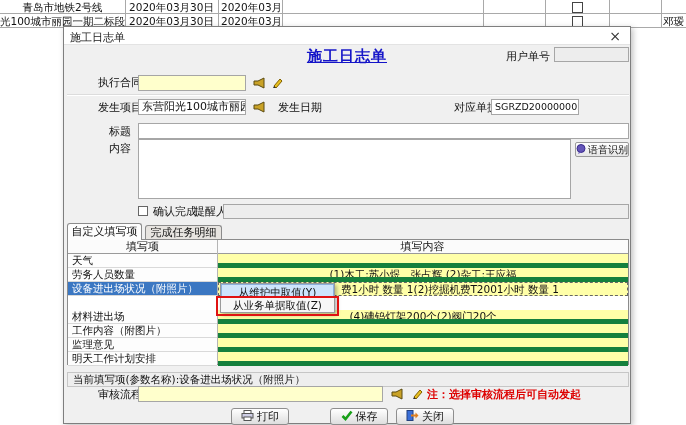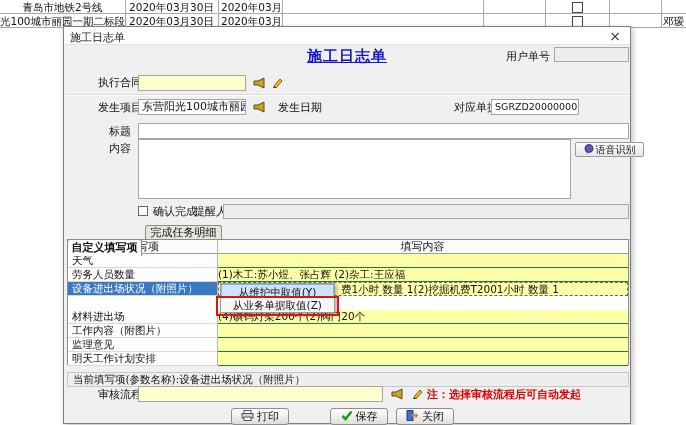--- a/index.html
+++ b/index.html
@@ -56,22 +56,22 @@
   .grid{position:absolute;left:3px;top:212px;width:562px;height:126px;border:1px solid #8b8b8b;
     box-sizing:border-box;background:#fff;z-index:2;}
   .grid-header{position:absolute;left:0;top:0;width:100%;height:14px;background:#fbfbfb;
     border-bottom:1px solid #9a9a9a;box-sizing:border-box;}
   .grid-h1{position:absolute;left:0;top:0;width:149px;text-align:center;line-height:13px;font-size:11px;}
   .grid-h2{position:absolute;left:149px;right:0;top:0;text-align:center;line-height:13px;font-size:11px;}
   .grid-vline{position:absolute;left:149px;top:0;width:1px;height:100%;background:#b5b5b5;}
   .grow{position:absolute;left:0;width:100%;height:14px;}
   .gcell-l{position:absolute;left:0;top:0;width:149px;height:14px;line-height:13px;padding-left:4px;
     box-sizing:border-box;background:#fdfdfd;border-bottom:1px solid #d9d9d9;font-size:10.5px;white-space:nowrap;overflow:hidden;}
-  .gcell-r{position:absolute;left:150px;right:0;top:0;height:14px;line-height:13px;text-align:left;
-    background:#ffffa8;border-bottom:1px solid #15803d;box-sizing:border-box;font-size:10.5px;white-space:nowrap;overflow:hidden;}
+  .gcell-r{position:absolute;left:150px;right:0;top:0;height:14px;line-height:13px;text-align:center;
+    background:#ffffa8;border-bottom:5px solid #15803d;box-sizing:border-box;font-size:10.5px;white-space:nowrap;overflow:hidden;}
   .grow.selected .gcell-l{background:#3b77c2;color:#fff;}
   .grow.selected .gcell-r{border:1px dashed #666;text-align:left;padding-left:122px;}
   
   .statusbar{position:absolute;left:3px;top:345px;width:562px;height:15px;background:#eeeeee;
     border:1px solid #c6c6c6;box-sizing:border-box;line-height:13px;padding-left:5px;font-size:10.5px;white-space:nowrap;overflow:hidden;}
   .note-red{position:absolute;color:#dd0000;font-weight:bold;font-size:11px;height:14px;line-height:14px;white-space:nowrap;}
   .btn{position:absolute;top:381px;width:58px;height:17px;background:linear-gradient(#ffffff,#dedede);
     border:1px solid #8e8e8e;border-radius:3px;box-sizing:border-box;display:flex;align-items:center;
     justify-content:center;gap:3px;font-size:11px;cursor:pointer;}
   
@@ -141,36 +141,36 @@
   </span>
   <div class="lbl" style="left:214px;top:74px;">发生日期</div>
   <div class="lbl" style="left:390px;top:74px;">对应单据</div>
   <div class="field" style="left:427px;top:72px;width:88px;font-size:9.5px;">SGRZD200000002</div>
 
   <div class="lbl" style="left:45px;top:98px;">标题</div>
   <div class="field" style="left:74px;top:96px;width:491px;"></div>
 
   <div class="lbl" style="left:45px;top:115px;">内容</div>
   <textarea class="content" style="left: 74px; top: 112px; width: 433px; height: 60px;"></textarea>
-  <div class="mini-btn" style="left:511px;top:115px;width:69px;height:15px;">
+  <div class="mini-btn" style="left:511px;top:115px;width:54px;height:15px;">
     <span class="icon">
       <svg width="10" height="10">
           <circle cx="5" cy="4.5" r="4" fill="#6456b8" stroke="#3a2a8d"></circle>
           <polygon points="3,8 6,8 2,10" fill="#6456b8"></polygon>
         </svg>
     </span>
     <span>语音识别</span>
   </div>
 
   <div class="checkbox" style="left:74px;top:179px;"></div>
   <div class="lbl" style="left:89px;top:178px;">确认完成</div>
   <div class="lbl" style="left:130px;top:178px;">提醒人</div>
   <div class="field gray" style="left:159px;top:177px;width:406px;height:15px;"></div>
 
-  <div class="tab active" style="left:3px;top:212px;width:75px;font-weight:bold;">自定义填写项</div>
+  <div class="tab active" style="left:3px;top:196px;width:75px;">自定义填写项</div>
   <div class="tab inactive" style="left:81px;width:77px;">完成任务明细</div>
 
   <div class="grid">
     <div class="grid-header">
       <div class="grid-h1">填写项</div>
       <div class="grid-h2">填写内容</div>
     </div>
     <div class="grid-vline"></div>
     <div class="grow" style="top:14px;">
       <div class="gcell-l">天气</div>

